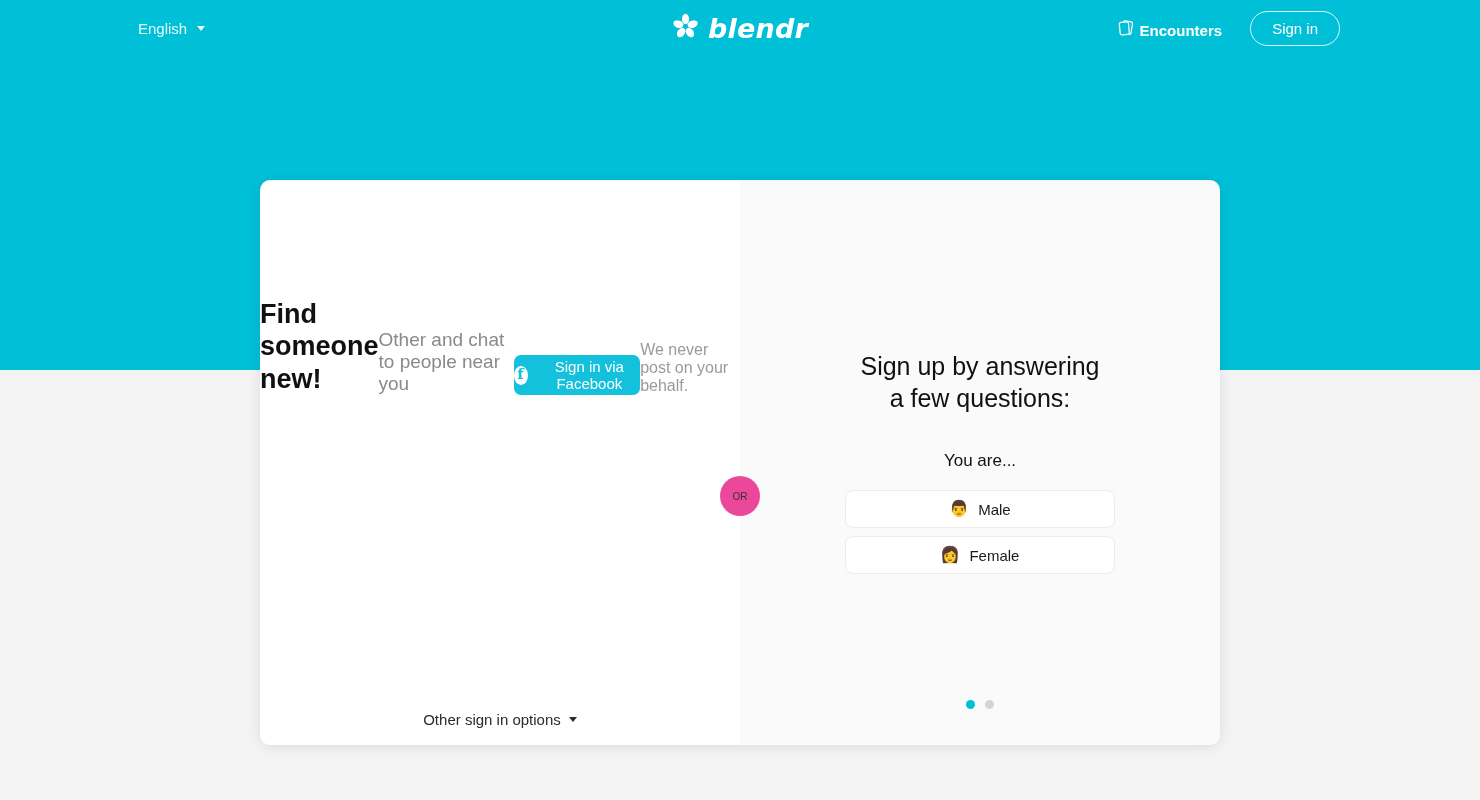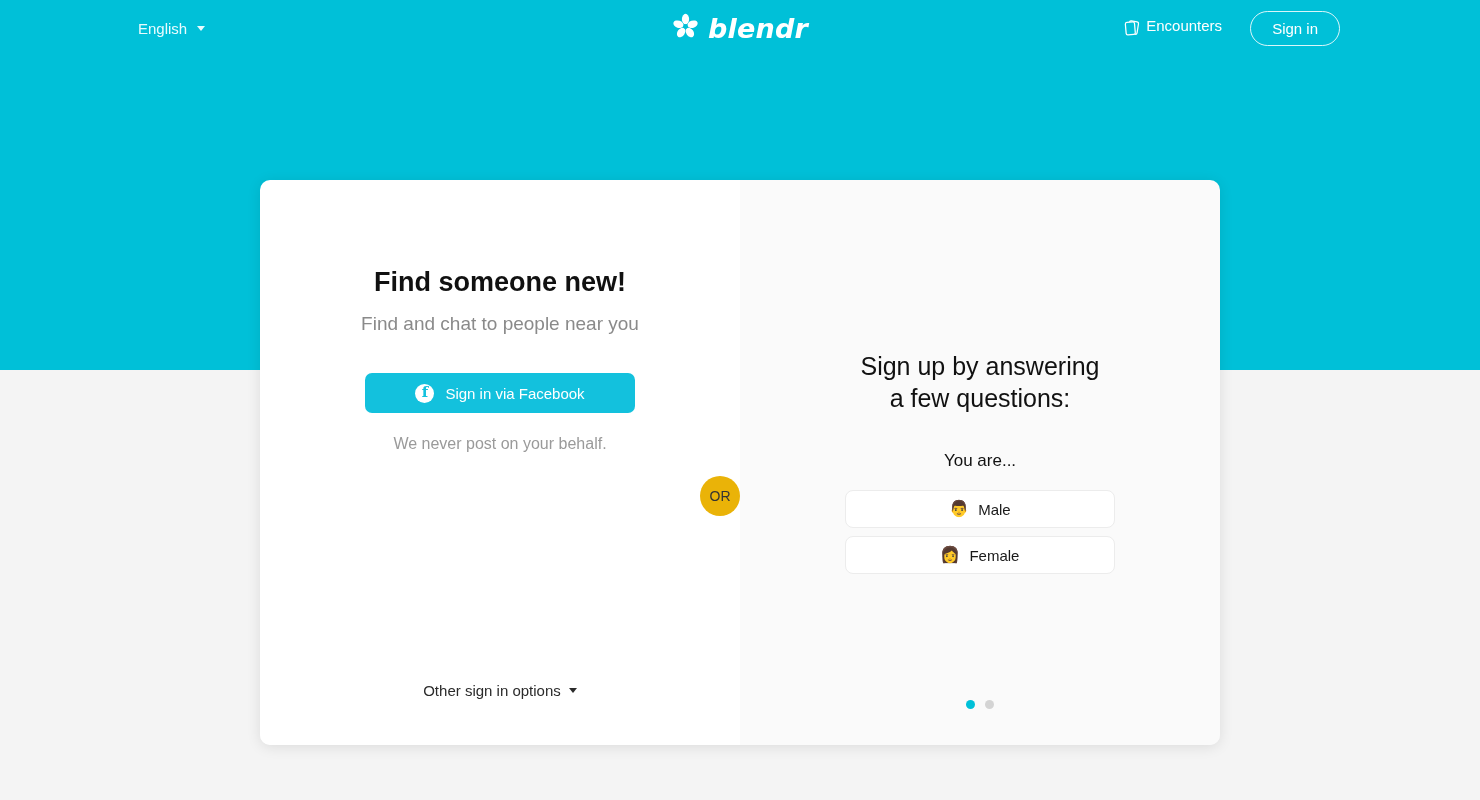--- a/index.html
+++ b/index.html
@@ -77,27 +77,28 @@
 
   .nav-right {
     position: absolute;
     right: 140px;
     display: flex;
     align-items: center;
     gap: 0;
   }
   .nav-item {
     display: flex;
-    align-items: flex-start;
+    align-items: flex-end;
     gap: 4px;
     color: #ffffff;
     font-size: 15px;
     cursor: pointer;
     padding: 6px 12px;
     line-height: 1;
+    font-weight: bold;
   }
   .nav-icon { display: flex; align-items: center; }
 
   .signin-btn {
     margin-left: 16px;
     border: 1px solid rgba(255,255,255,0.85);
     border-radius: 20px;
     color: #ffffff;
     font-size: 15px;
     padding: 9px 21px;
@@ -136,42 +137,42 @@
     border-radius: 0 10px 10px 0;
     position: relative;
     display: flex;
     flex-direction: column;
     align-items: center;
   }
 
   
   .or-badge {
     position: absolute;
-    left: 460px;
+    left: 480px;
     top: 296px;
     transform: translate(-50%, 0);
     width: 40px;
     height: 40px;
     border-radius: 50%;
-    background: #eab308;
-    display: flex;
-    align-items: center;
-    justify-content: center;
-    font-size: 14px;
+    background: #ec4899;
+    display: flex;
+    align-items: center;
+    justify-content: center;
+    font-size: 10px;
     color: #333333;
     z-index: 6;
   }
 
   
   .left-inner {
-    margin-top: 86px;
+    margin-top: 118px;
     width: 100%;
     display: flex;
-    flex-direction: column;
-    align-items: center;
+    flex-direction: row;
+    align-items: flex-end;
   }
   .headline {
     font-size: 27px;
     font-weight: bold;
     color: #111111;
     line-height: 1.2;
   }
   .subhead {
     margin-top: 15px;
     font-size: 19px;
@@ -211,21 +212,21 @@
   }
 
   .fb-note {
     margin-top: 22px;
     font-size: 16px;
     color: #9a9a9a;
   }
 
   .other-options {
     position: absolute;
-    bottom: 46px;
+    bottom: 17px;
     left: 0;
     width: 100%;
     display: flex;
     align-items: center;
     justify-content: center;
     gap: 8px;
     font-size: 15px;
     color: #2b2b2b;
     cursor: pointer;
   }
@@ -334,21 +335,21 @@
 
     <button class="signin-btn">Sign in</button>
   </div>
 </div>
 
 <div class="card">
 
   <div class="panel-left">
     <div class="left-inner">
       <div class="headline">Find someone new!</div>
-      <div class="subhead">Find and chat to people near you</div>
+      <div class="subhead">Other and chat to people near you</div>
 
       <button class="fb-btn">
         <span class="fb-glyph">f</span>
         <span>Sign in via Facebook</span>
       </button>
 
       <div class="fb-note">We never post on your behalf.</div>
     </div>
 
     <div class="other-options">

